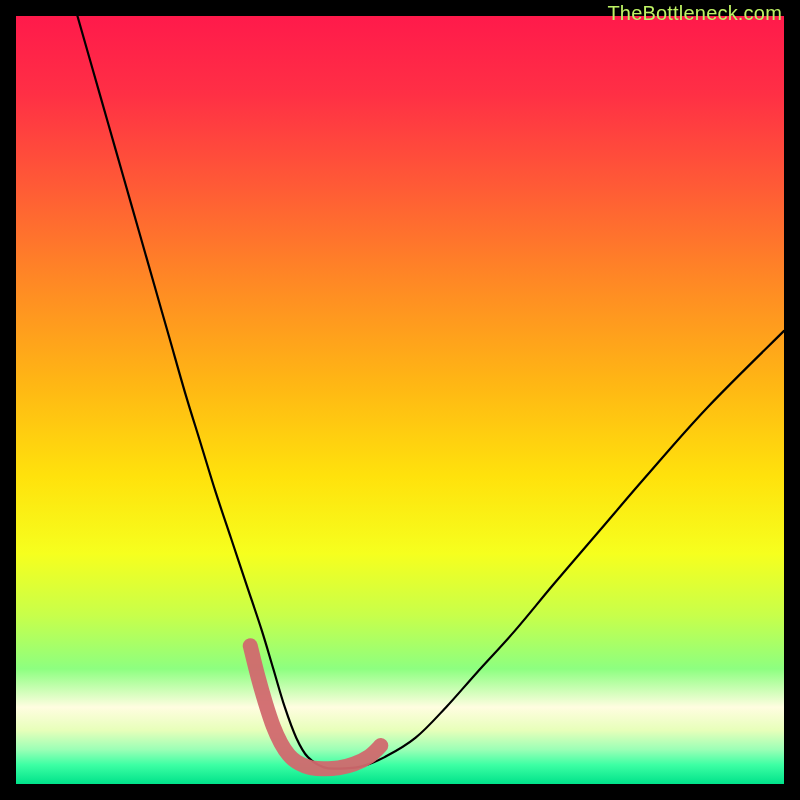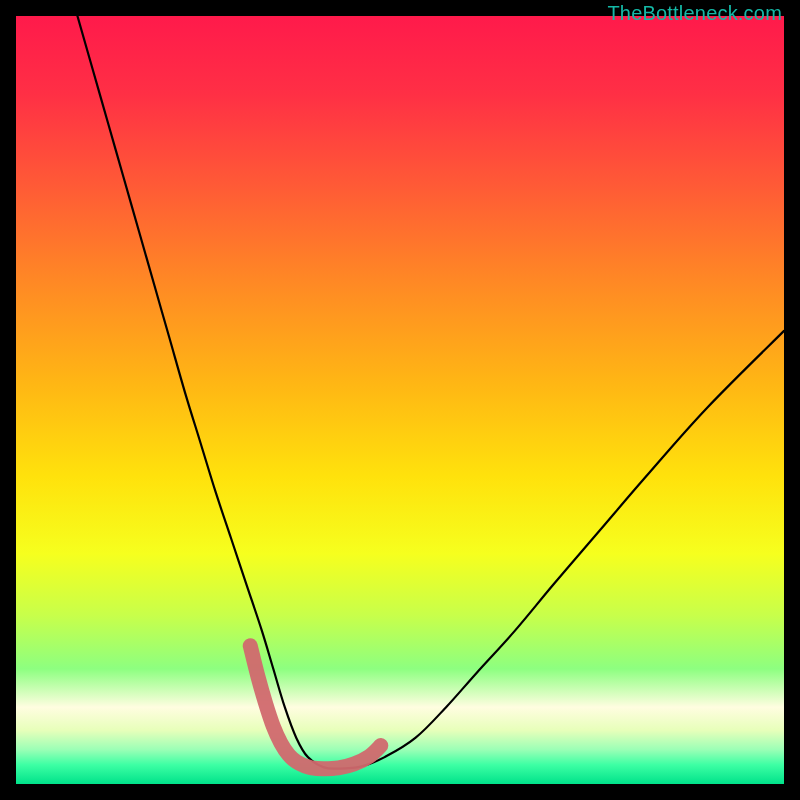--- a/index.html
+++ b/index.html
@@ -24,21 +24,21 @@
     left: 16px;
     top: 16px;
     width: 768px;
     height: 768px;
     overflow: hidden;
   }
   .watermark {
     position: absolute;
     top: 2px;
     right: 18px;
-    color: #14b8a6;
+    color: #bef264;
     font-size: 20px;
     font-weight: 500;
     letter-spacing: 0.2px;
     user-select: none;
   }
   svg {
     position: absolute;
     left: 0; top: 0;
     width: 768px;
     height: 768px;

